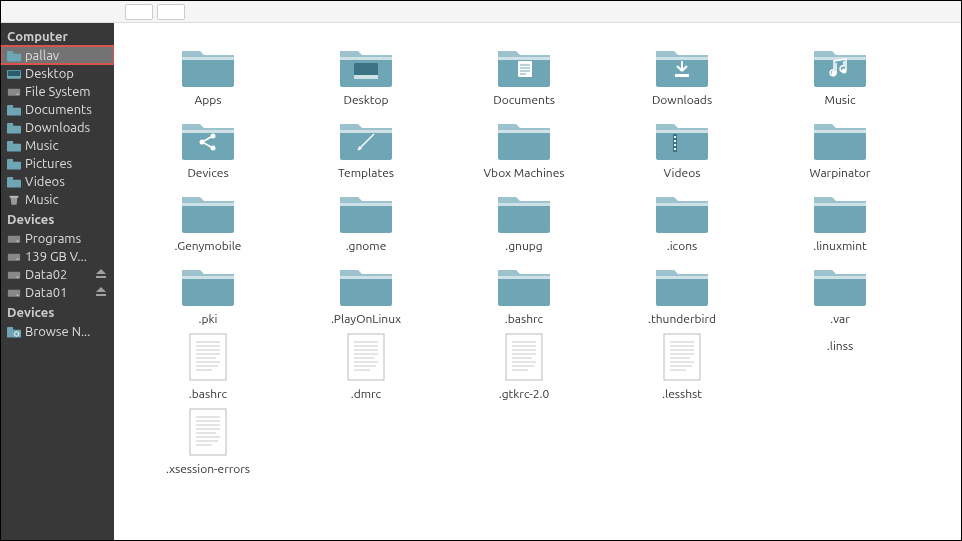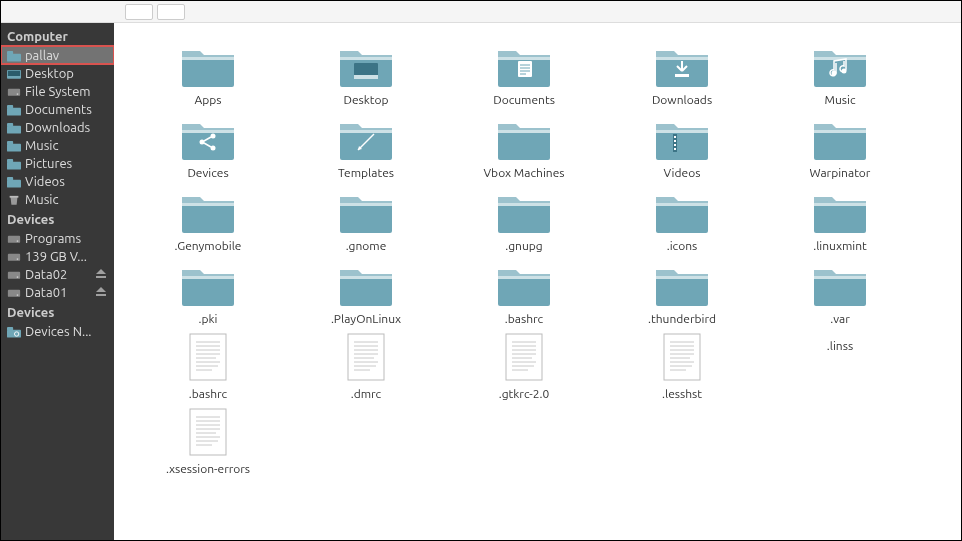--- a/index.html
+++ b/index.html
@@ -140,21 +140,21 @@
           </svg>
         </span>
       </div>
       <div class="section">Devices</div>
       <div class="item">
         <span class="ico"><svg viewBox="0 0 16 12">
             <rect x="0" y="3" width="16" height="9" fill="#6fa6b6" rx="1"></rect>
             <rect x="0" y="0" width="7" height="4" fill="#6fa6b6" rx="1"></rect>
             <circle cx="11" cy="8" r="2.5" fill="none" stroke="#fff" stroke-width="1"></circle>
           </svg></span>
-        <span>Devices N...</span>
+        <span>Browse N...</span>
       </div>
     </div>
   <div class="content">
     <div class="grid" id="grid">
         <div class="cell">
           <div class="folder"><svg viewBox="0 0 56 46">
     <path d="M2 8h18l4 4h30v4H2z" fill="#9cc2cd"></path>
     <rect x="2" y="14" width="52" height="30" rx="2" fill="#6fa6b6"></rect>
     <rect x="2" y="14" width="52" height="3" fill="#cde1e6"></rect>
 

